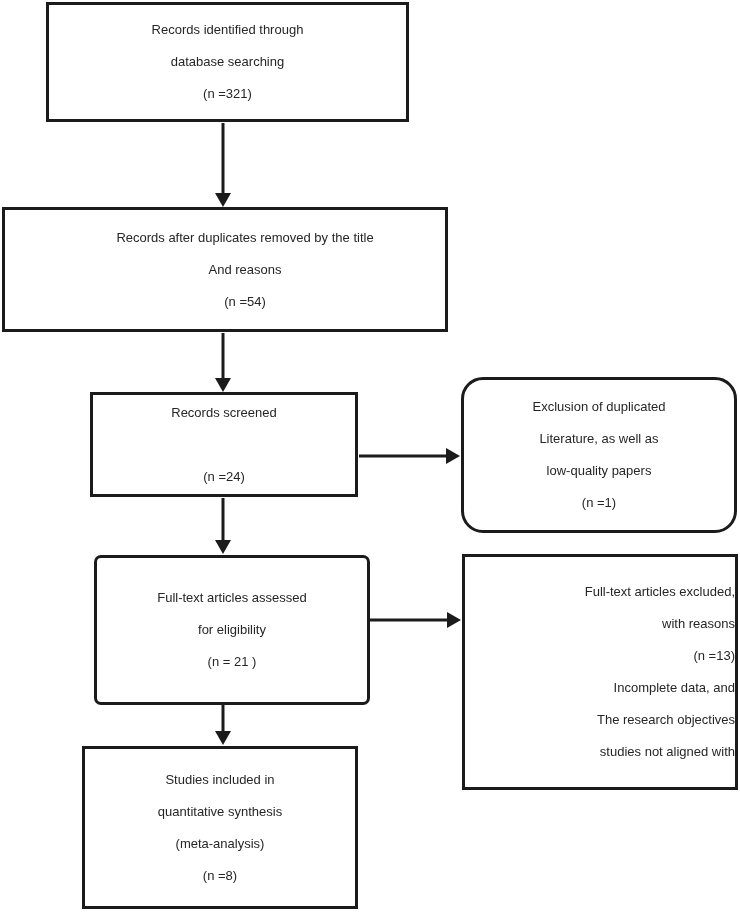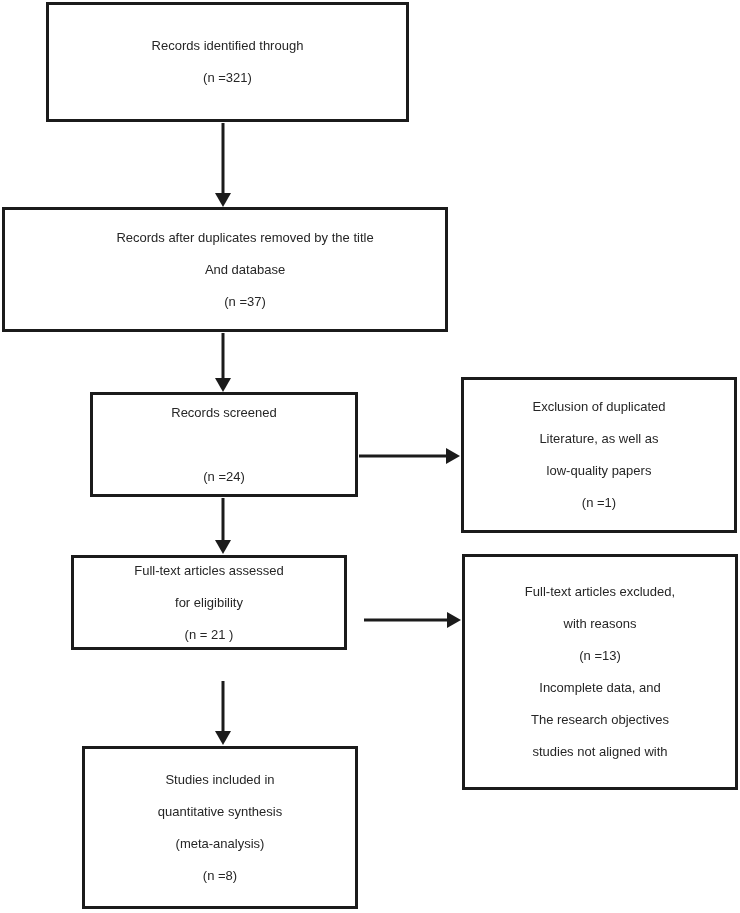--- a/index.html
+++ b/index.html
@@ -37,25 +37,25 @@
     line-height: 32px;
   }
   .box .line {
     display: block;
     width: 100%;
   }
   
   #box-identified   { left: 46px;  top: 2px;   width: 363px; height: 120px; }
   #box-duplicates   { left: 2px;   top: 207px; width: 446px; height: 125px; padding-left: 40px; }
   #box-screened     { left: 90px;  top: 392px; width: 268px; height: 105px; gap: 32px; }
-  #box-fulltext     { left: 71px;  top: 555px; width: 276px; height: 95px; }
+  #box-fulltext     { left: 94px;  top: 555px; width: 276px; height: 150px; border-radius: 7px; }
   #box-included     { left: 82px;  top: 746px; width: 276px; height: 163px; }
   
-  #box-exclusion1   { left: 461px; top: 377px; width: 276px; height: 156px; }
-  #box-exclusion2   { left: 462px; top: 554px; width: 276px; height: 236px; }
+  #box-exclusion1   { left: 461px; top: 377px; width: 276px; height: 156px; border-radius: 22px; }
+  #box-exclusion2   { left: 462px; top: 554px; width: 276px; height: 236px; text-align: right; }
 </style>
 </head>
 <body>
 
 <div class="canvas">
 
   <svg class="arrows" viewBox="0 0 740 913" aria-hidden="true">
     <g stroke="#1b1b1b" stroke-width="3" fill="#1b1b1b">
       <g>
         <line x1="223" y1="123" x2="223" y2="195"></line>
@@ -79,27 +79,28 @@
       </g>
       <g>
         <line x1="364" y1="620" x2="448" y2="620"></line>
         <polygon points="447,612 447,628 461,620" stroke="none"></polygon>
       </g>
     </g>
   </svg>
 
   <div class="box" id="box-identified">
     <span class="line">Records identified through</span>
+    <span class="line">database searching</span>
     <span class="line">(n =321)</span>
   </div>
 
   <div class="box" id="box-duplicates">
     <span class="line">Records after duplicates removed by the title</span>
-    <span class="line">And database</span>
-    <span class="line">(n =37)</span>
+    <span class="line">And reasons</span>
+    <span class="line">(n =54)</span>
   </div>
 
   <div class="box" id="box-screened">
     <span class="line">Records screened</span>
     <span class="line">(n =24)</span>
   </div>
 
   <div class="box" id="box-exclusion1">
     <span class="line">Exclusion of duplicated</span>
     <span class="line">Literature, as well as</span>

